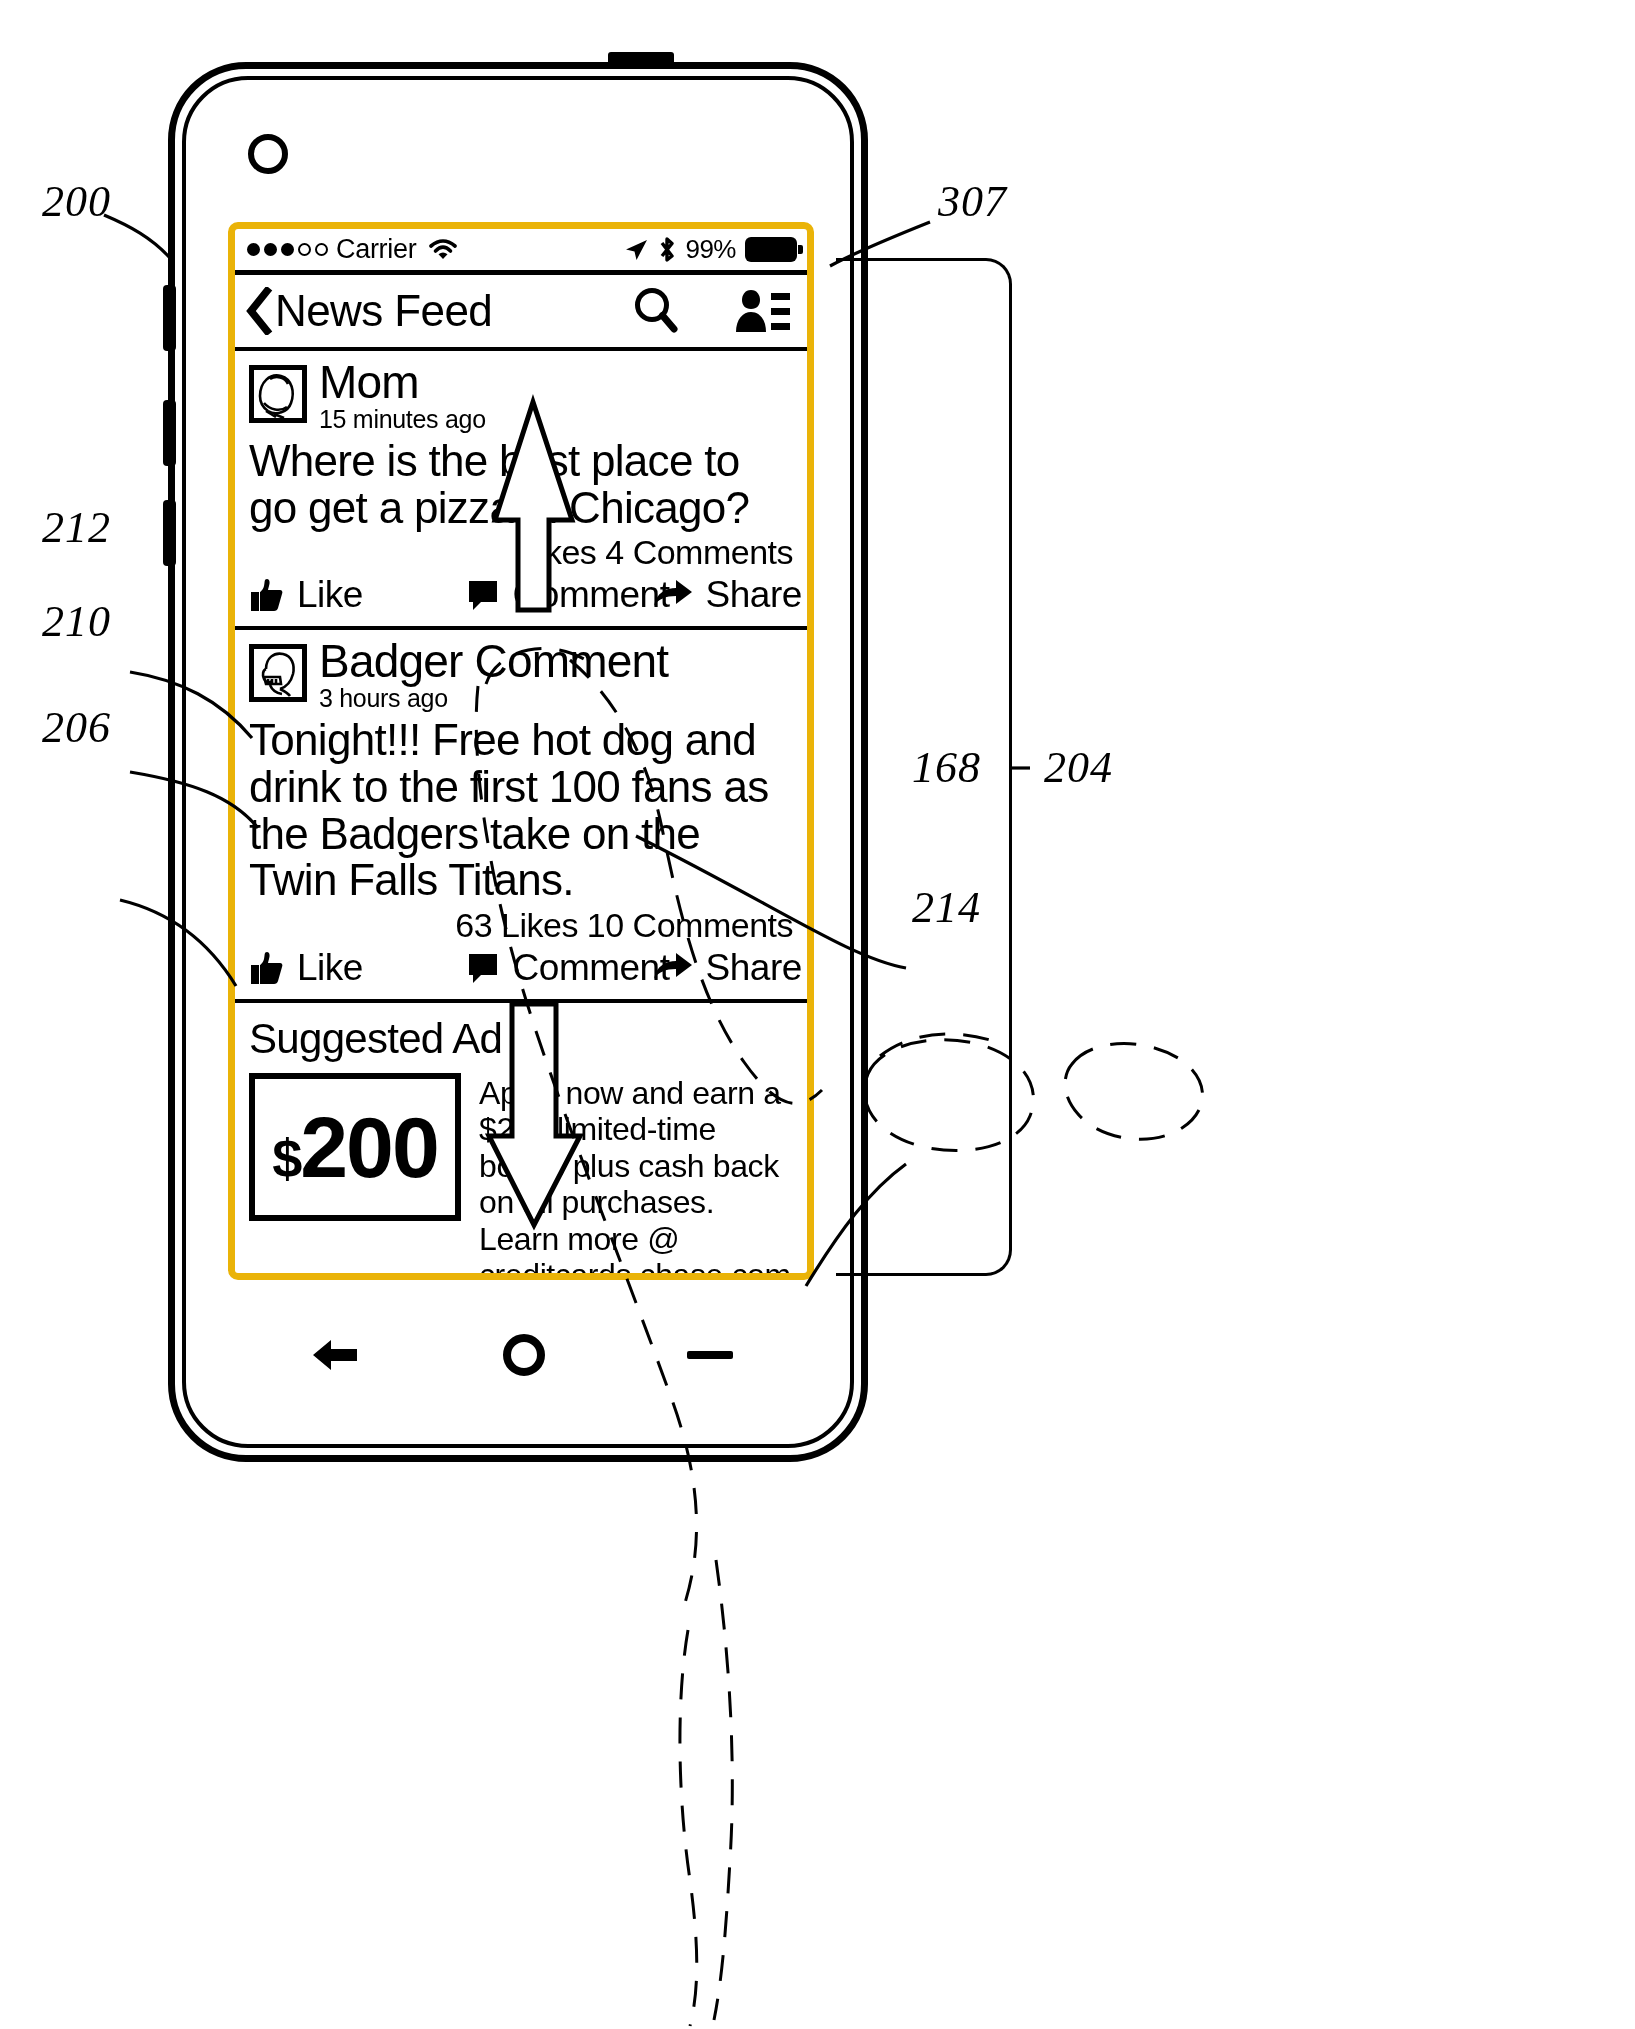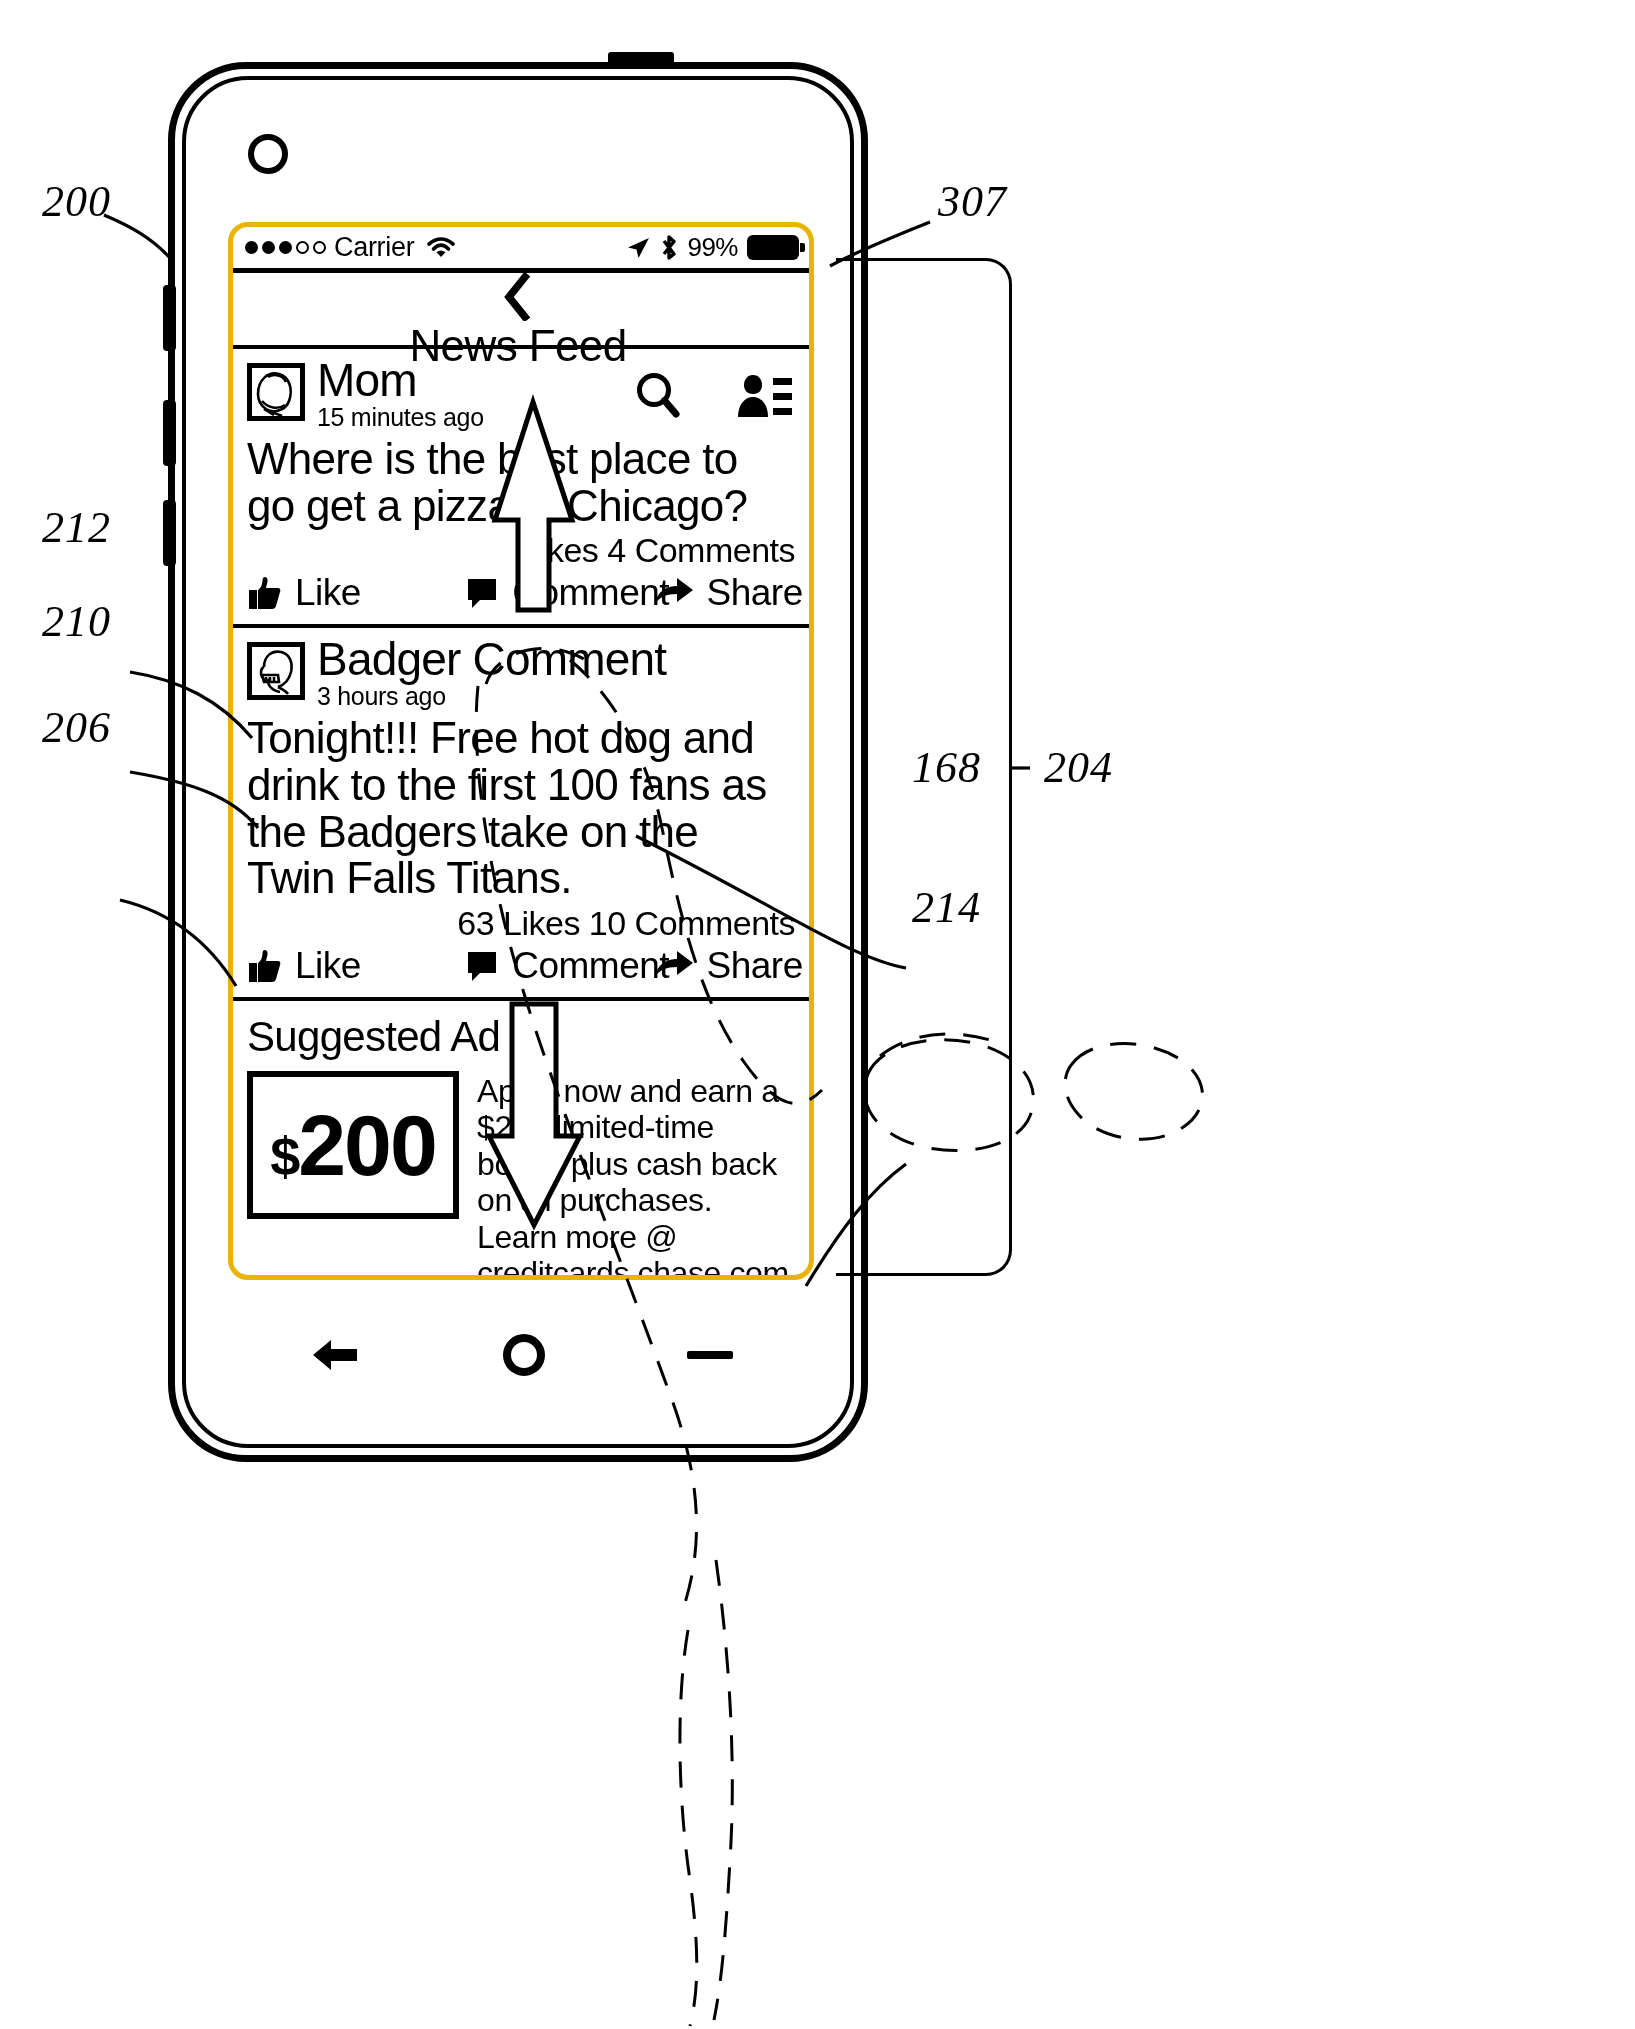--- a/index.html
+++ b/index.html
@@ -81,22 +81,22 @@
   #btn-vol-2 { left: 163px; top: 400px; width: 13px; height: 66px; }
   #btn-vol-3 { left: 163px; top: 500px; width: 13px; height: 66px; }
 
   
   #screen {
     position: absolute;
     left: 228px;
     top: 222px;
     width: 586px;
     height: 1058px;
-    border: 5px solid #eab308;
-    border-radius: 20px;
+    border: 7px solid #eab308;
+    border-radius: 10px;
     background: #fff;
     box-sizing: border-box;
     overflow: hidden;
   }
 
   
   #status-bar {
     height: 46px;
     border-bottom: 5px solid #000;
     display: flex;
@@ -133,21 +133,20 @@
 
   
   #nav-bar {
     height: 76px;
     border-bottom: 4px solid #000;
     display: flex;
     align-items: center;
     box-sizing: border-box;
     padding: 0 16px 0 10px;
     position: relative;
-    flex-direction: column;
   }
   #back-chevron-icon { flex: 0 0 auto; margin-right: 2px; }
   #nav-title { font-size: 44px; letter-spacing: -0.6px; }
   #nav-actions { margin-left: auto; display: flex; align-items: center; gap: 56px; }
 
   
   .post {
     border-bottom: 4px solid #000;
     padding: 8px 14px 10px 14px;
     box-sizing: border-box;

